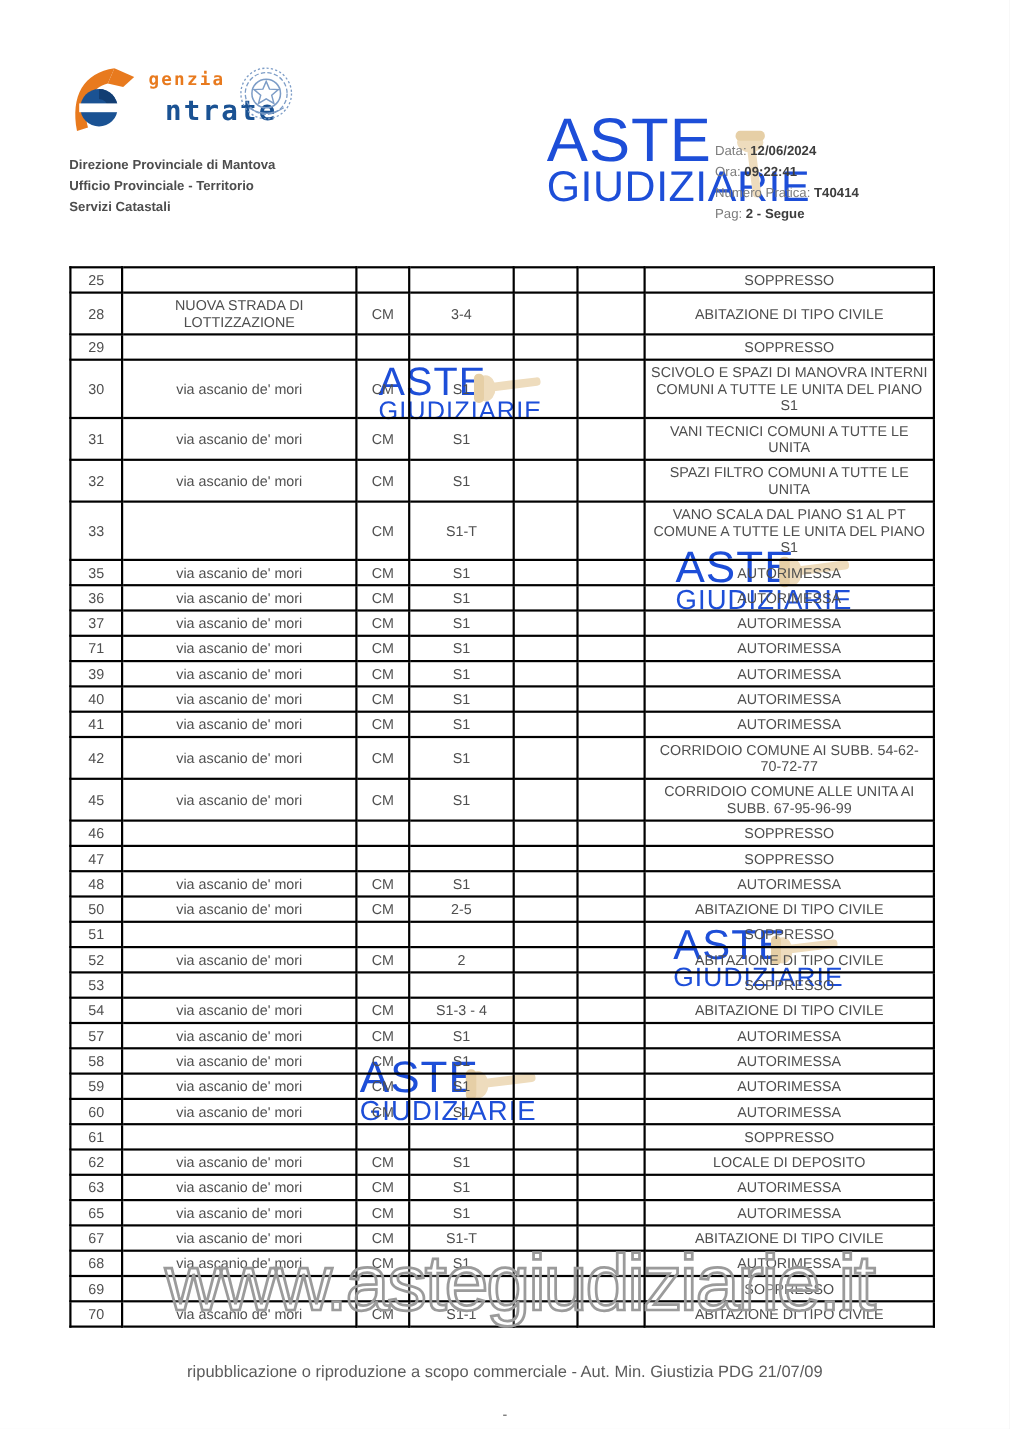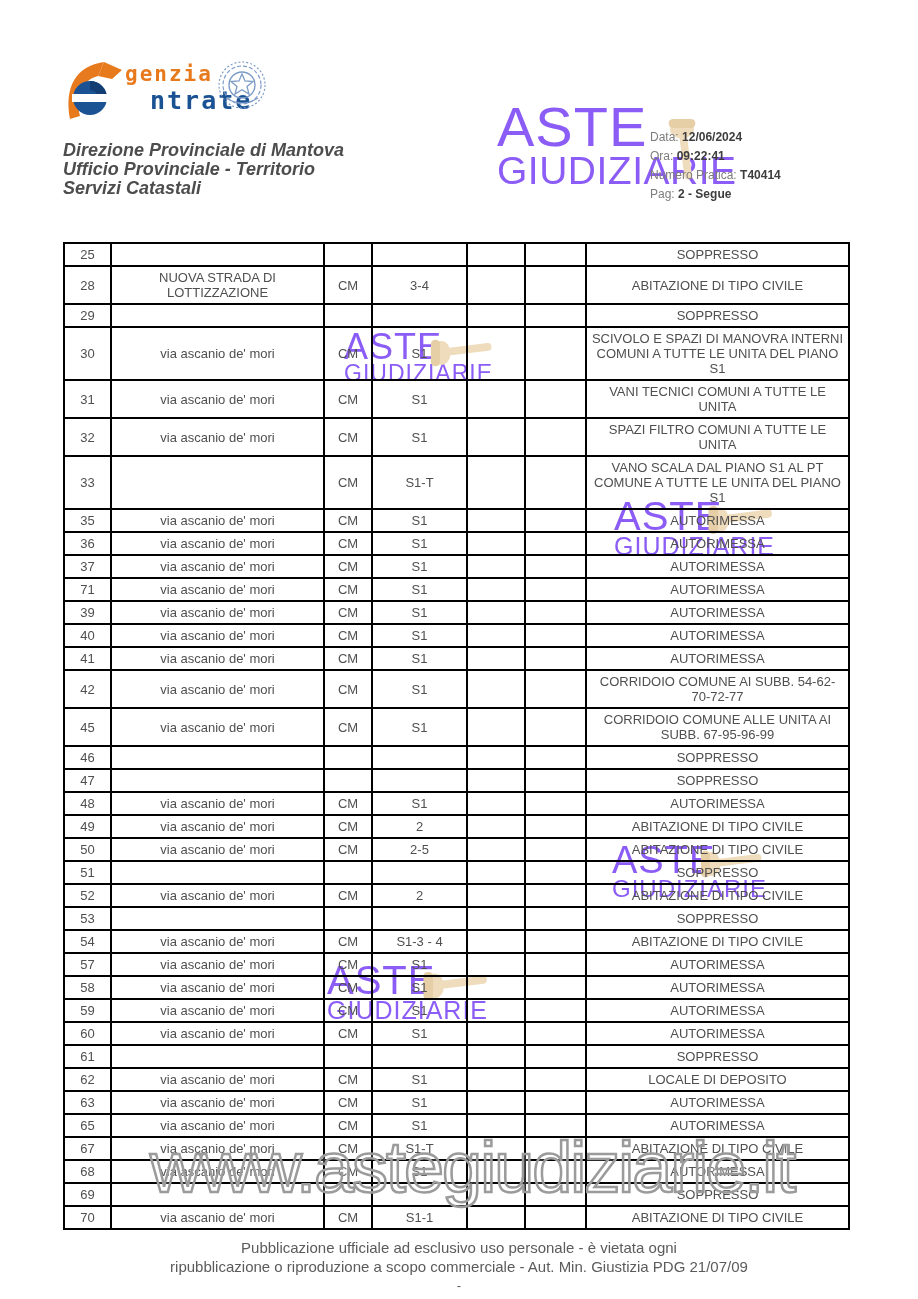--- a/index.html
+++ b/index.html
@@ -6,39 +6,39 @@
   html,body { background:#e9e9e9; }
   .page {
     position:relative; width:918px; height:1299px; margin:0 auto;
     background:#ffffff; overflow:hidden;
     font-family:"Liberation Sans", sans-serif; color:#4a4a4a;
   }
 
   
   .logo-mark { position:absolute; left:62px; top:58px; width:72px; height:64px; }
   .logo-genzia {
-    position:absolute; left:125px; top:62px;
+    position:absolute; left:135px; top:62px;
     font-family:"DejaVu Sans Mono", monospace; font-weight:bold;
-    font-size:21px; letter-spacing:2px; color:#e87a1e;
+    font-size:16px; letter-spacing:2px; color:#e87a1e;
   }
   .logo-ntrate {
     position:absolute; left:128px; top:86px;
     font-family:"DejaVu Sans Mono", monospace; font-weight:bold;
     font-size:25px; letter-spacing:2px; color:#1a5293;margin-left:22px;
   }
   .emblem { position:absolute; left:216px; top:58px; width:52px; height:54px; }
 
-  .office-block { position:absolute; left:63px; top:141px; font-size:18px; font-weight:bold; color:#4d4d4d; line-height:19px;font-style:italic; }
+  .office-block { position:absolute; left:63px; top:141px; font-size:12px; font-weight:bold; color:#4d4d4d; line-height:19px; }
 
   .info-block { position:absolute; left:650px; top:108px; font-size:12px; line-height:19px; white-space:nowrap; z-index:3;margin-top:20px; }
   .info-line .lbl { color:#7c7c7c; }
   .info-line .val { color:#3d3d3d; font-weight:bold; }
 
   
-  .wm { position:absolute; color:#8b5cf6; line-height:0.92; letter-spacing:1px; z-index:0; pointer-events:none; }
+  .wm { position:absolute; color:#1d4ed8; line-height:0.92; letter-spacing:1px; z-index:0; pointer-events:none; }
   .wm .wm-l1 { display:block; }
   .wm .wm-l2 { display:block; }
   .wm .gavel { position:absolute; }
 
   .wm-top { left:497px; top:101px; z-index:1; }
   .wm-top .wm-l1 { font-size:56px; }
   .wm-top .wm-l2 { font-size:39px; letter-spacing:0.5px; }
   .wm-top .gavel { left:150px; top:8px; width:70px; height:80px; transform:rotate(90deg); }
 
   .wm-a { left:344px; top:330px; }
@@ -360,29 +360,20 @@
         <tr>
           <td>48</td>
           <td>via ascanio de' mori</td>
           <td>CM</td>
           <td>S1</td>
           <td></td>
           <td></td>
           <td>AUTORIMESSA</td>
         </tr>
         <tr>
-          <td>49</td>
-          <td>via ascanio de' mori</td>
-          <td>CM</td>
-          <td>2</td>
-          <td></td>
-          <td></td>
-          <td>ABITAZIONE DI TIPO CIVILE</td>
-        </tr>
-        <tr>
           <td>50</td>
           <td>via ascanio de' mori</td>
           <td>CM</td>
           <td>2-5</td>
           <td></td>
           <td></td>
           <td>ABITAZIONE DI TIPO CIVILE</td>
         </tr>
         <tr>
           <td>51</td>
@@ -527,18 +518,17 @@
           <td></td>
           <td></td>
           <td>ABITAZIONE DI TIPO CIVILE</td>
         </tr>
       </tbody>
   </table>
 
   <div class="wm-url">www.astegiudiziarie.it</div>
 
   <div class="footer">
-    <div>Pubblicazione ufficiale ad esclusivo uso personale - è vietata ogni</div>
     <div>ripubblicazione o riproduzione a scopo commerciale - Aut. Min. Giustizia PDG 21/07/09</div>
   </div>
   <div class="footer-dash">-</div>
 
 </div>
 
 </body></html>

